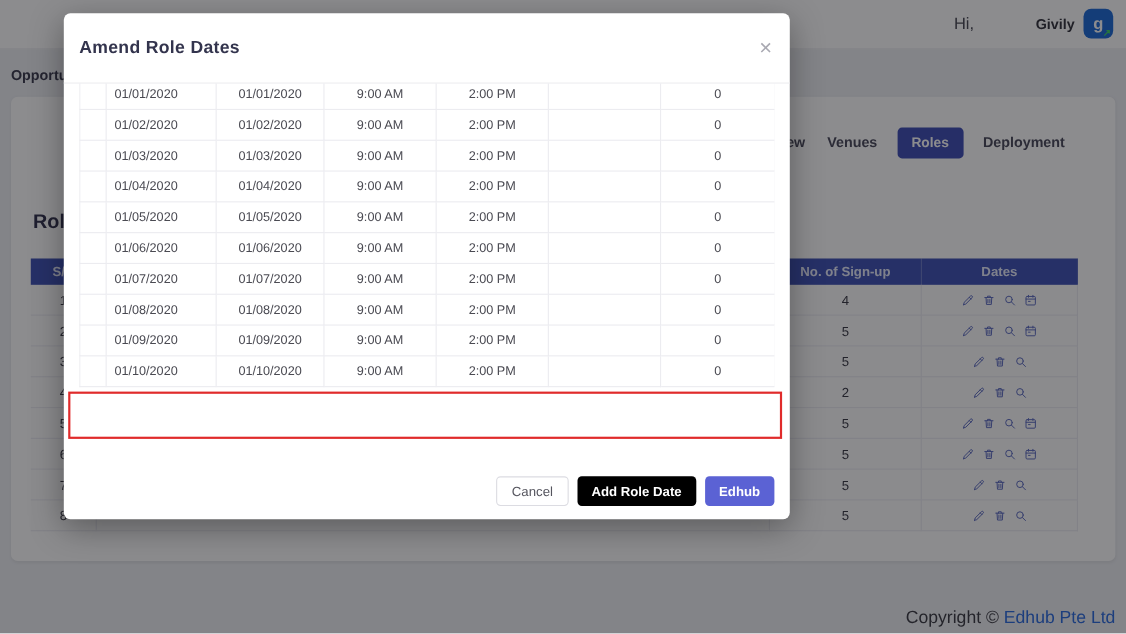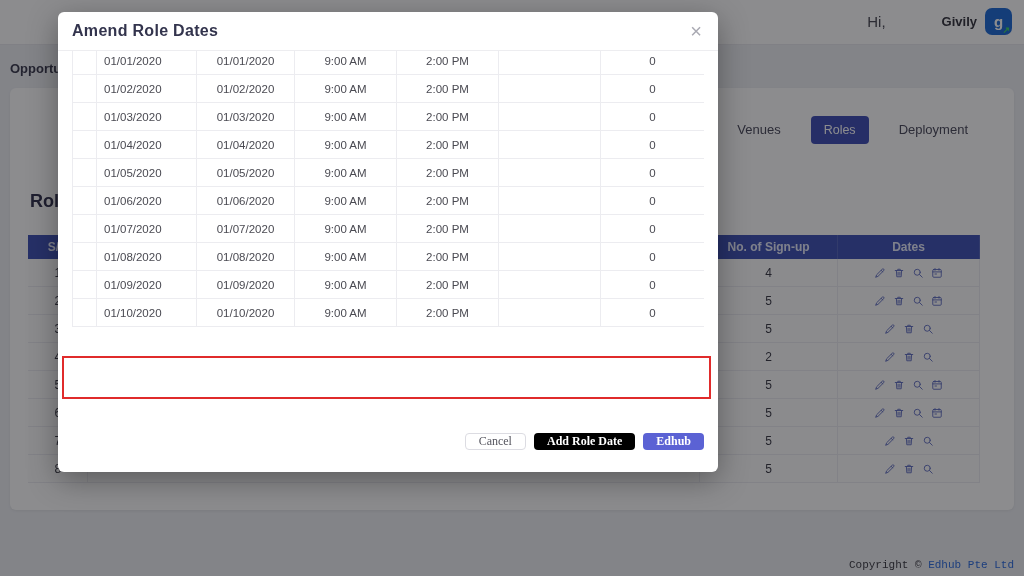--- a/index.html
+++ b/index.html
@@ -22,58 +22,58 @@
   .greet{font-size:15px;color:#4a4a55;}
   .uname{font-size:13px;font-weight:bold;color:#33333d;margin-left:48px;}
   .avatar{
     position:relative;width:27px;height:27px;border-radius:7px;background:#1e6bd6;
     display:flex;align-items:center;justify-content:center;
     color:#ffffff;font-weight:bold;font-size:15px;line-height:1;
   }
   .avatar .arrow{position:absolute;right:2px;bottom:0px;font-size:9px;color:#3fd465;font-weight:bold;}
   .breadcrumb{position:absolute;left:10px;top:61px;font-size:13px;font-weight:bold;color:#3b3b4f;z-index:1;}
   .card{position:absolute;left:10px;top:88px;width:1004px;height:422px;background:#ffffff;border-radius:6px;box-shadow:0 1px 3px rgba(0,0,0,.06);z-index:1;}
-  .tabs{position:absolute;top:115px;right:54px;display:flex;align-items:center;gap:28px;z-index:1;}
+  .tabs{position:absolute;top:115px;right:54px;display:flex;align-items:center;gap:16px;z-index:1;font-weight:bold;}
   .tab{font-size:13px;color:#4a4a5c;padding:7px 2px;cursor:pointer;}
   .tab.active{background:#3f4eb5;color:#ffffff;border-radius:4px;padding:7px 13px;font-size:12.5px;}
   .section-title{position:absolute;left:30px;top:191px;font-size:18px;font-weight:bold;color:#32324e;z-index:1;}
   
   .bg-table{position:absolute;left:28px;top:235px;width:952px;border-collapse:collapse;z-index:1;font-size:12px;color:#3a3a45;}
   .bg-table th{
     background:#3f51b5;color:#e6eafb;font-weight:bold;font-size:12px;
     height:24px;padding:0;text-align:center;border-right:1px solid rgba(255,255,255,.12);
   }
   .bg-table td{height:27px;padding:0;text-align:center;border-bottom:1px solid #ececf2;border-right:1px solid #ececf2;background:#fdfdfe;}
   .bg-table td.fill,.bg-table th.fill{border-right:1px solid #ececf2;}
   .act-icons{display:flex;align-items:center;justify-content:center;gap:7px;color:#5c6bc0;}
   .act-icons svg{display:block;cursor:pointer;}
   
-  .copyright{position:absolute;right:10px;bottom:5px;font-size:11px;color:#3c3c44;z-index:1;font-family:Liberation Mono, monospace;}
+  .copyright{position:absolute;right:10px;bottom:5px;font-size:16px;color:#3c3c44;z-index:1;}
   .copyright a{color:#2d6cdf;text-decoration:none;}
   
   .overlay{position:absolute;left:0;top:0;width:1024px;height:576px;background:rgba(10,10,14,.47);z-index:5;}
   
   .modal{position:absolute;left:58px;top:12px;width:660px;height:460px;background:#ffffff;border-radius:6px;box-shadow:0 8px 30px rgba(0,0,0,.35);z-index:10;}
-  .modal-header{height:39px;display:flex;align-items:center;justify-content:space-between;padding:0 16px 0 14px;border-bottom:1px solid #ededf0;box-sizing:border-box;}
+  .modal-header{height:64px;display:flex;align-items:center;justify-content:space-between;padding:0 16px 0 14px;border-bottom:1px solid #ededf0;box-sizing:border-box;}
   .modal-title{font-size:16px;font-weight:bold;color:#33344d;letter-spacing:.3px;}
   .modal-close{font-size:20px;color:#a9a9b2;cursor:pointer;line-height:1;background:none;border:none;padding:0;font-family:inherit;}
   .table-viewport{margin:0 14px;height:337px;overflow:hidden;position:relative;}
   .m-table{width:632px;border-collapse:collapse;table-layout:fixed;transform:translateY(-5px);font-size:11.5px;color:#4a4a52;}
   .m-table td{border:1px solid #ececf0;height:27px;padding:0;text-align:center;overflow:hidden;white-space:nowrap;}
   .m-table td.c-d1{text-align:left;padding-left:7px;}
   .m-table tr.erow td{height:44px;}
   .m-table input{
     width:calc(100% - 10px);height:30px;box-sizing:border-box;margin:0 auto;display:block;
     border:1px solid #d9d9e0;border-radius:4px;text-align:center;
     font-size:11.5px;color:#46464e;font-family:"Liberation Sans",sans-serif;background:#fff;
   }
   .trash-cell{color:#6b72cf;}
   .red-box{position:absolute;left:4px;top:344px;width:649px;height:43px;border:2px solid #e02b2b;box-sizing:border-box;pointer-events:none;z-index:12;}
   .modal-footer{position:absolute;right:14px;top:421px;display:flex;align-items:center;gap:8px;}
-  .btn{height:17px;border-radius:4px;font-size:12px;display:flex;align-items:center;padding:0 13px;cursor:pointer;border:none;font-family:Liberation Serif, serif;}
+  .btn{height:27px;border-radius:4px;font-size:12px;display:flex;align-items:center;padding:0 13px;cursor:pointer;border:none;font-family:Liberation Sans, sans-serif;}
   .btn-cancel{background:#ffffff;border:1px solid #dcdce2;color:#55555e;}
   .btn-add{background:#000000;color:#ffffff;font-weight:bold;}
   .btn-submit{background:#5b62d4;color:#ffffff;font-weight:bold;}
   svg.ic{stroke:currentColor;fill:none;stroke-width:1.8;stroke-linecap:round;stroke-linejoin:round;}
 </style>
 </head>
 <body>
 
 <svg width="0" height="0" style="position:absolute">
   <defs>

